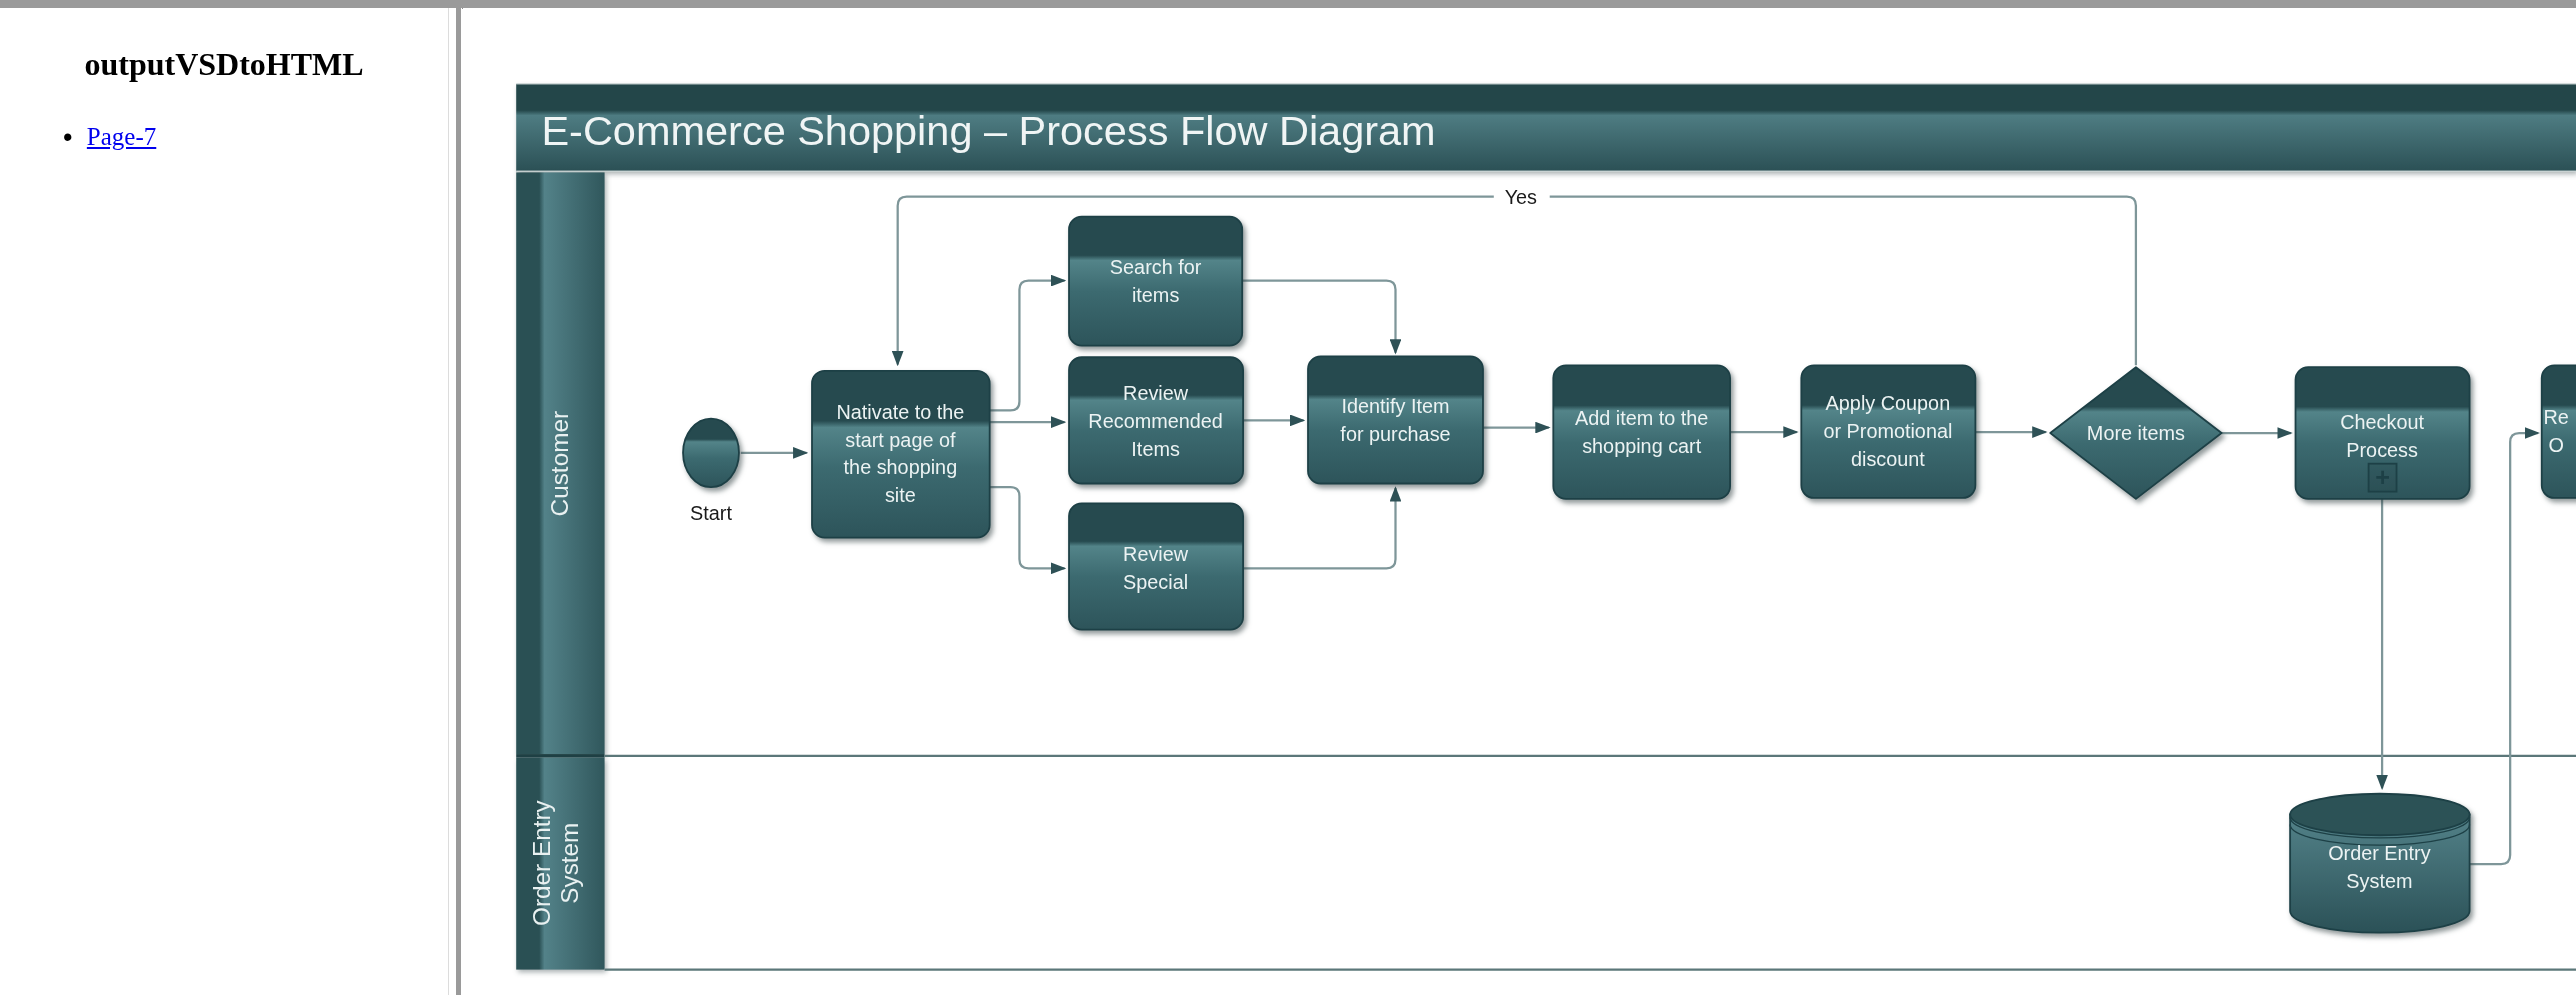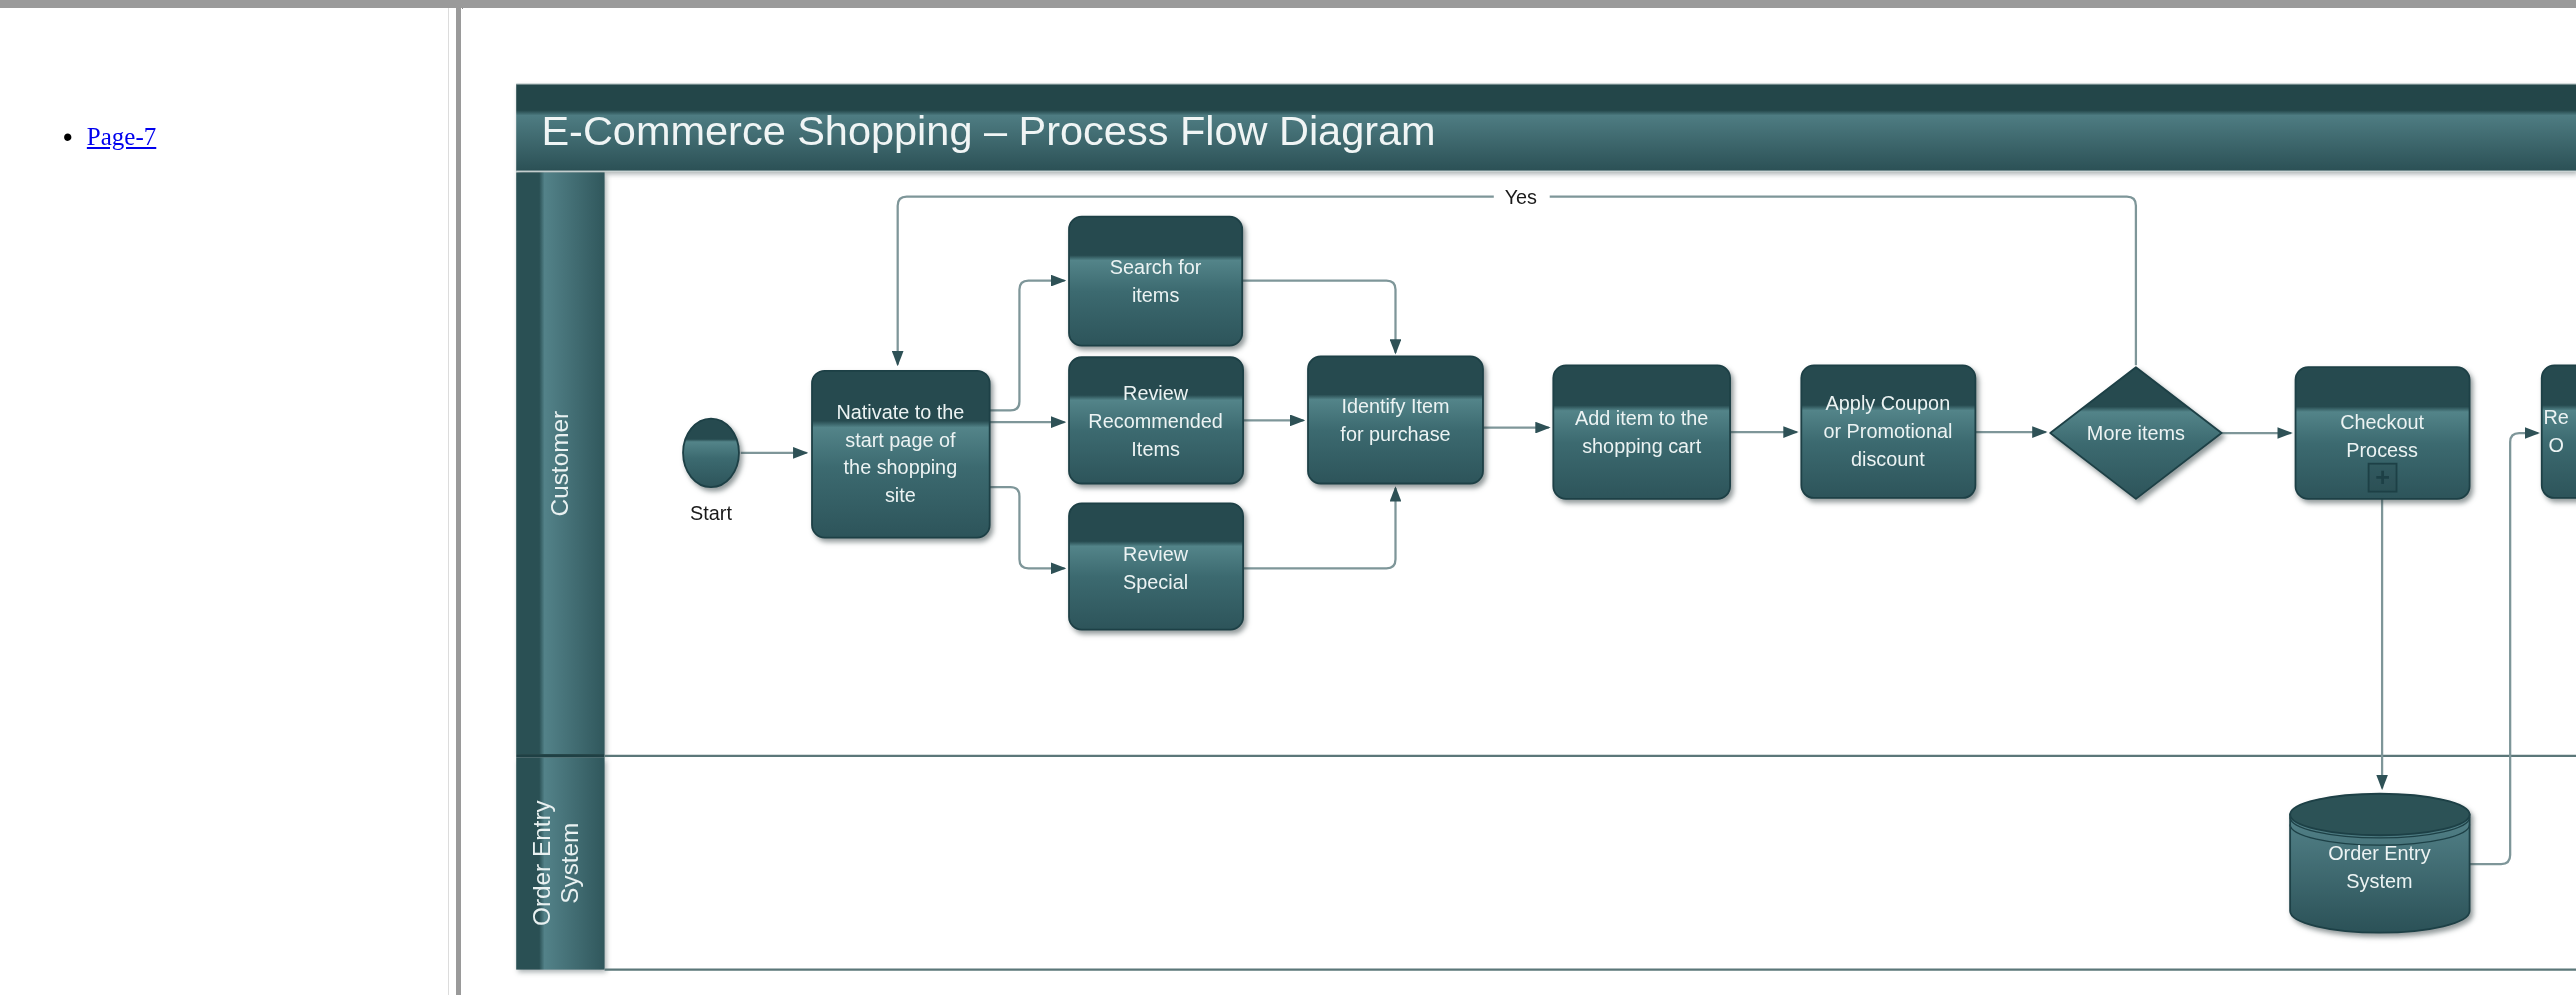--- a/index.html
+++ b/index.html
@@ -30,20 +30,21 @@
   .dark-label{fill:#1a1a1a;font-size:22px;text-anchor:middle;}
   .title-text{fill:#f0f5f5;font-size:46px;}
   .plus-glyph{fill:#1d4046;font-size:28px;font-weight:bold;text-anchor:middle;}
 </style>
 </head>
 <body>
 
 <div class="chrome-top"></div>
 
 <div class="sidebar">
+  <div class="sb-title">outputVSDtoHTML</div>
   <div class="page-item">
     <span class="bullet">•</span>
     <a class="page-link" href="#">Page-7</a>
   </div>
 </div>
 
 <div class="frame-divider"></div>
 
 <div class="diagram-frame">
 <svg width="2113" height="988" viewBox="513 9 2343 1095" xmlns="http://www.w3.org/2000/svg">

